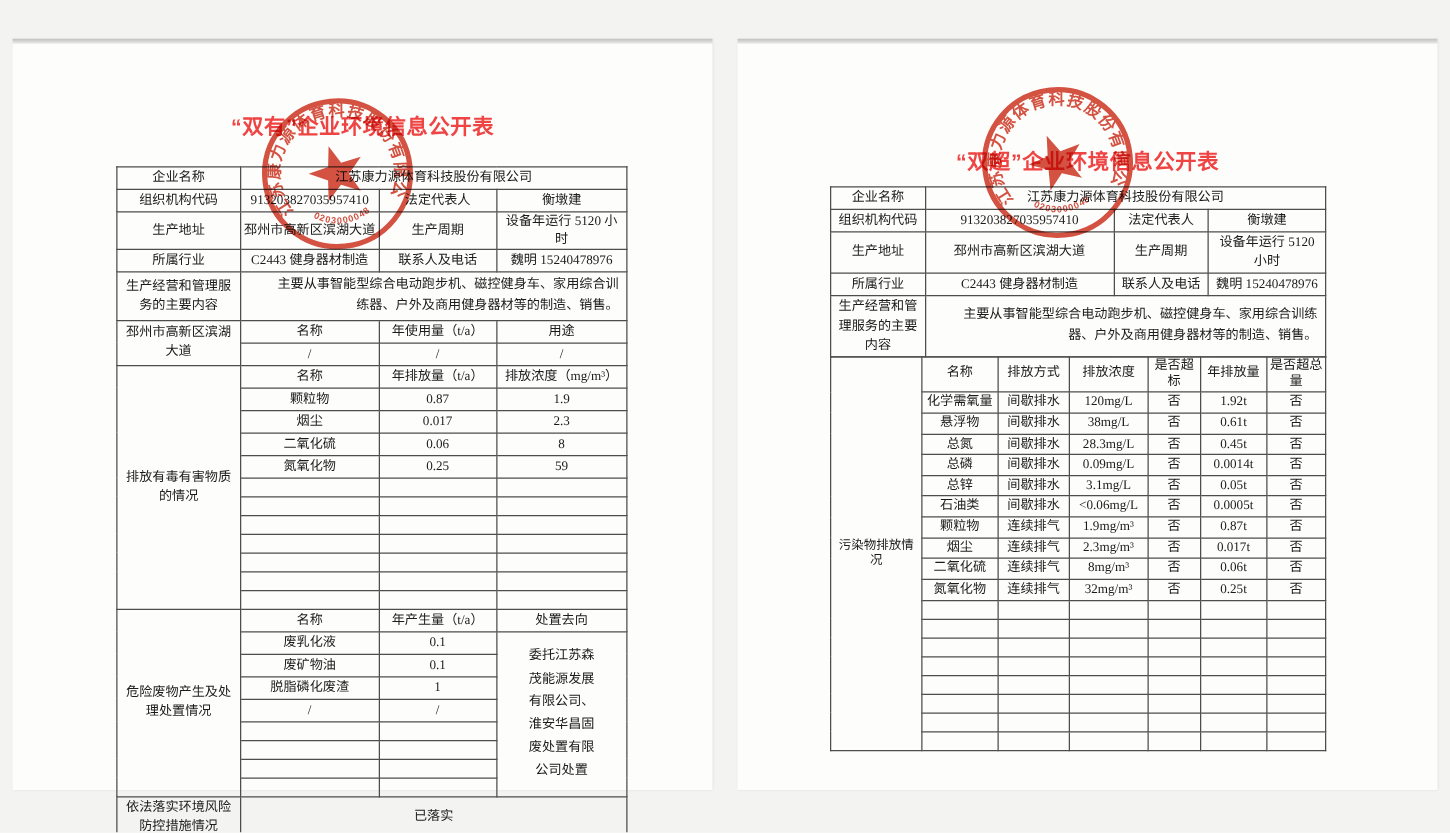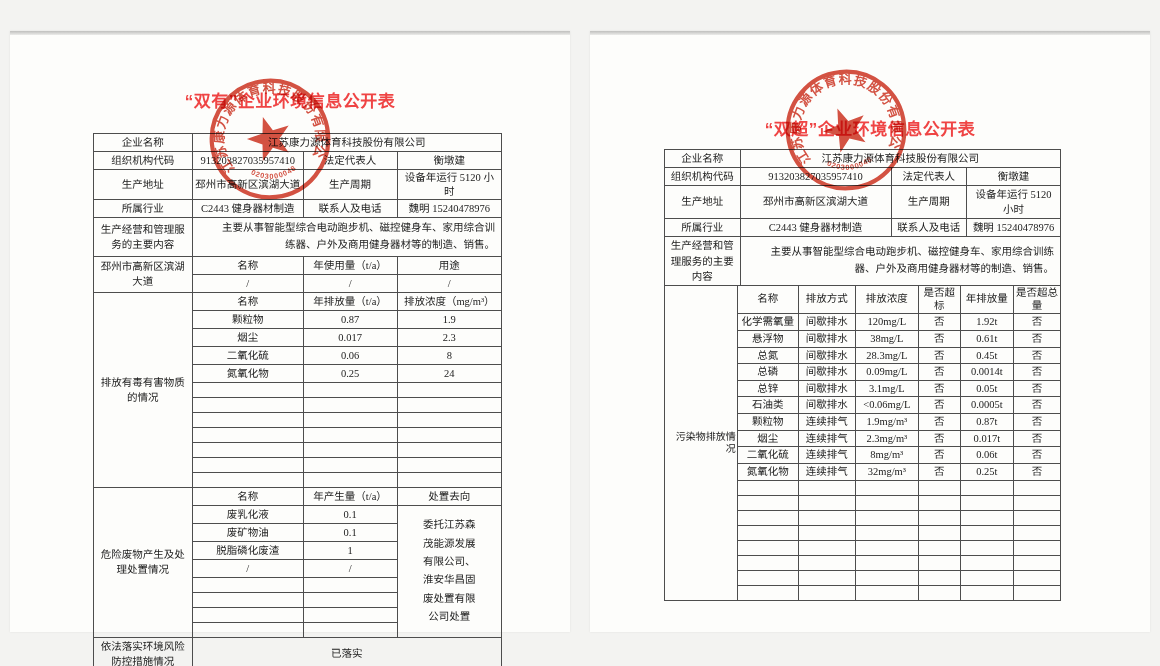--- a/index.html
+++ b/index.html
@@ -125,21 +125,21 @@
         <td>2.3</td>
       </tr>
       <tr>
         <td>二氧化硫</td>
         <td>0.06</td>
         <td>8</td>
       </tr>
       <tr>
         <td>氮氧化物</td>
         <td>0.25</td>
-        <td>24</td>
+        <td>59</td>
       </tr>
       <tr class="er">
             <td></td>
             <td></td>
             <td></td>
           </tr>
       <tr class="er">
             <td></td>
             <td></td>
             <td></td>
@@ -280,21 +280,21 @@
             <col style="width:18.4%">
             <col style="width:15.4%">
             <col style="width:14.4%">
             <col style="width:15.9%">
             <col style="width:10.6%">
             <col style="width:13.4%">
             <col style="width:11.9%">
           </colgroup>
         <tbody>
             <tr class="hdr2">
-          <td rowspan="19" class="wrapv" style="font-size:10px;padding:1px 1px;text-align:right;">污染物排放情况</td>
+          <td rowspan="19" class="wrapv" style="font-size:10px;padding:1px 1px;">污染物排放情况</td>
           <td>名称</td>
           <td>排放方式</td>
           <td>排放浓度</td>
           <td>是否超标</td>
           <td>年排放量</td>
           <td>是否超总量</td>
         </tr>
         <tr class="rdata">
           <td>化学需氧量</td>
           <td>间歇排水</td>

